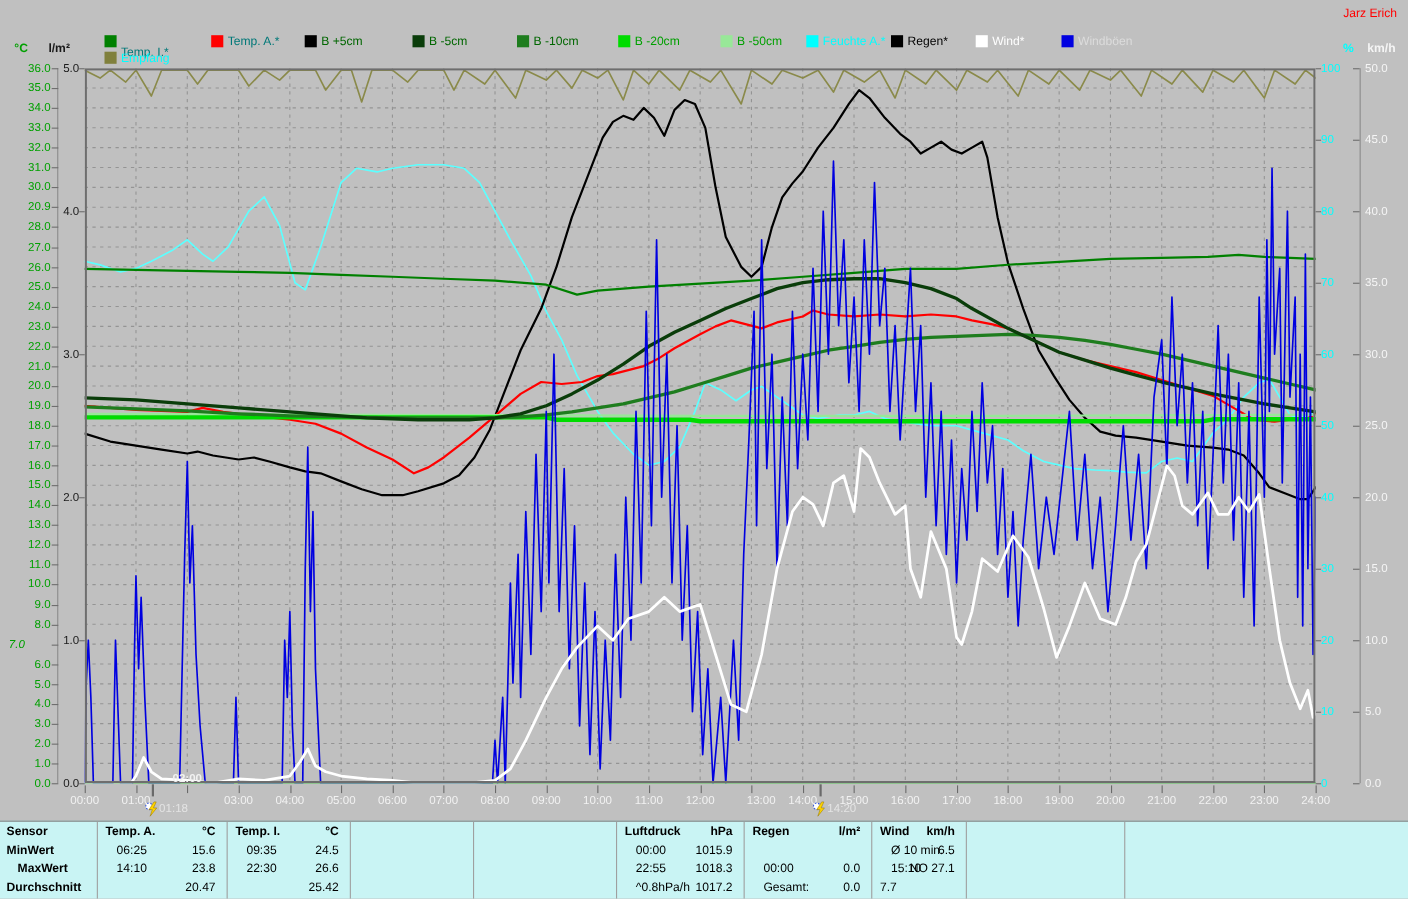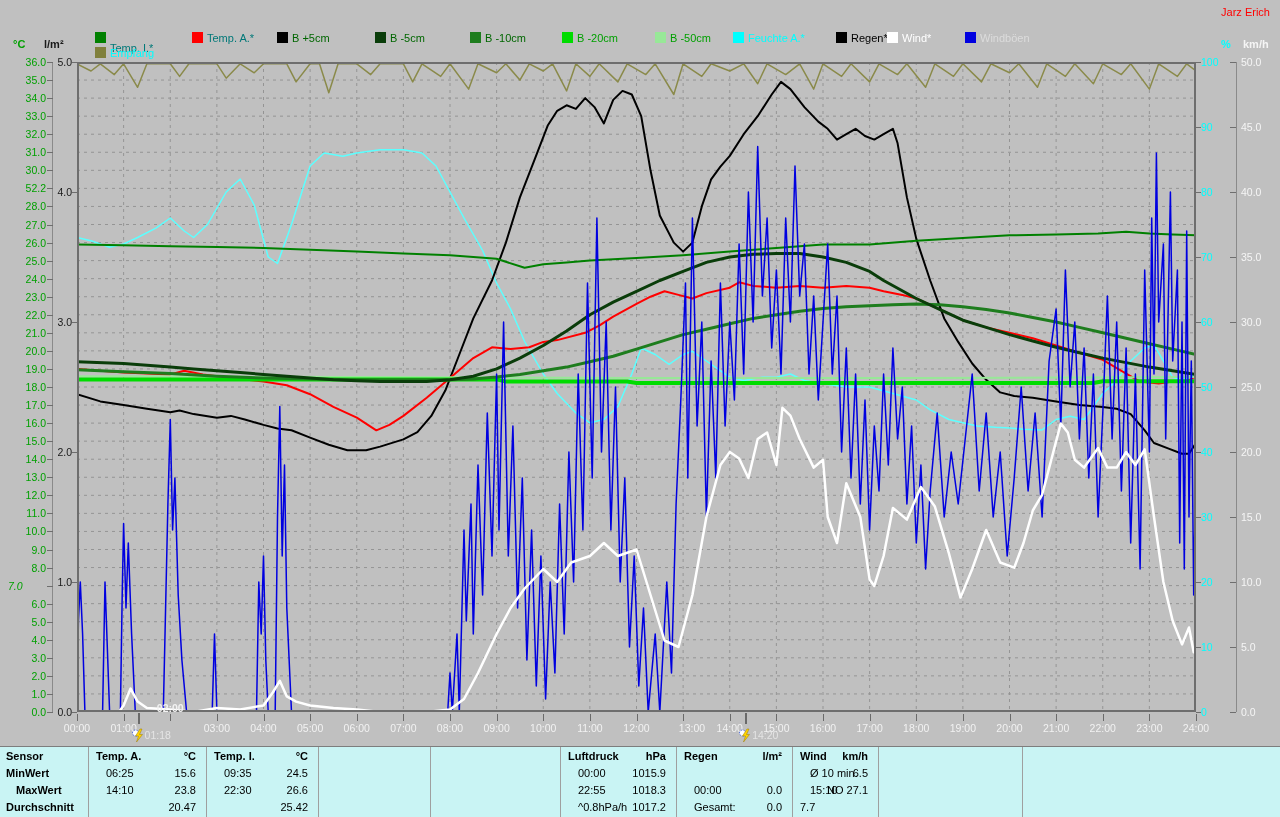--- a/index.html
+++ b/index.html
@@ -63,21 +63,21 @@
         <span class="legend-tx" style="color: rgb(0, 160, 0);">B -20cm</span>
       </div>
       <div class="legend-item" style="left: 655px; top: 31px;">
         <span class="legend-sw" style="background: rgb(152, 232, 152);"></span>
         <span class="legend-tx" style="color: rgb(0, 160, 0);">B -50cm</span>
       </div>
       <div class="legend-item" style="left: 733px; top: 31px;">
         <span class="legend-sw" style="background: rgb(0, 255, 255);"></span>
         <span class="legend-tx" style="color: rgb(0, 255, 255);">Feuchte A.*</span>
       </div>
-      <div class="legend-item" style="left: 810px; top: 31px; margin-left: 26px;">
+      <div class="legend-item" style="left: 810px; top: 31px;">
         <span class="legend-sw" style="background: rgb(0, 0, 0);"></span>
         <span class="legend-tx" style="color: rgb(0, 0, 0);">Regen*</span>
       </div>
       <div class="legend-item" style="left: 887px; top: 31px;">
         <span class="legend-sw" style="background: rgb(255, 255, 255);"></span>
         <span class="legend-tx" style="color: rgb(255, 255, 255);">Wind*</span>
       </div>
       <div class="legend-item" style="left: 965px; top: 31px;">
         <span class="legend-sw" style="background: rgb(0, 0, 224);"></span>
         <span class="legend-tx" style="color: rgb(220, 220, 220);">Windböen</span>
@@ -141,21 +141,21 @@
       <div class="ticklab" style="left: 8px; top: 272.667px; width: 38px; text-align: right; color: rgb(0, 160, 0);">24.0</div>
       <div class="tickdash" style="left: 47px; top: 278.667px; width: 6px;"></div>
       <div class="ticklab" style="left: 8px; top: 254.611px; width: 38px; text-align: right; color: rgb(0, 160, 0);">25.0</div>
       <div class="tickdash" style="left: 47px; top: 260.611px; width: 6px;"></div>
       <div class="ticklab" style="left: 8px; top: 236.556px; width: 38px; text-align: right; color: rgb(0, 160, 0);">26.0</div>
       <div class="tickdash" style="left: 47px; top: 242.556px; width: 6px;"></div>
       <div class="ticklab" style="left: 8px; top: 218.5px; width: 38px; text-align: right; color: rgb(0, 160, 0);">27.0</div>
       <div class="tickdash" style="left: 47px; top: 224.5px; width: 6px;"></div>
       <div class="ticklab" style="left: 8px; top: 200.444px; width: 38px; text-align: right; color: rgb(0, 160, 0);">28.0</div>
       <div class="tickdash" style="left: 47px; top: 206.444px; width: 6px;"></div>
-      <div class="ticklab" style="left: 8px; top: 182.389px; width: 38px; text-align: right; color: rgb(0, 160, 0);">52.2</div>
+      <div class="ticklab" style="left: 8px; top: 182.389px; width: 38px; text-align: right; color: rgb(0, 160, 0);">20.9</div>
       <div class="tickdash" style="left: 47px; top: 188.389px; width: 6px;"></div>
       <div class="ticklab" style="left: 8px; top: 164.333px; width: 38px; text-align: right; color: rgb(0, 160, 0);">30.0</div>
       <div class="tickdash" style="left: 47px; top: 170.333px; width: 6px;"></div>
       <div class="ticklab" style="left: 8px; top: 146.278px; width: 38px; text-align: right; color: rgb(0, 160, 0);">31.0</div>
       <div class="tickdash" style="left: 47px; top: 152.278px; width: 6px;"></div>
       <div class="ticklab" style="left: 8px; top: 128.222px; width: 38px; text-align: right; color: rgb(0, 160, 0);">32.0</div>
       <div class="tickdash" style="left: 47px; top: 134.222px; width: 6px;"></div>
       <div class="ticklab" style="left: 8px; top: 110.167px; width: 38px; text-align: right; color: rgb(0, 160, 0);">33.0</div>
       <div class="tickdash" style="left: 47px; top: 116.167px; width: 6px;"></div>
       <div class="ticklab" style="left: 8px; top: 92.1111px; width: 38px; text-align: right; color: rgb(0, 160, 0);">34.0</div>

